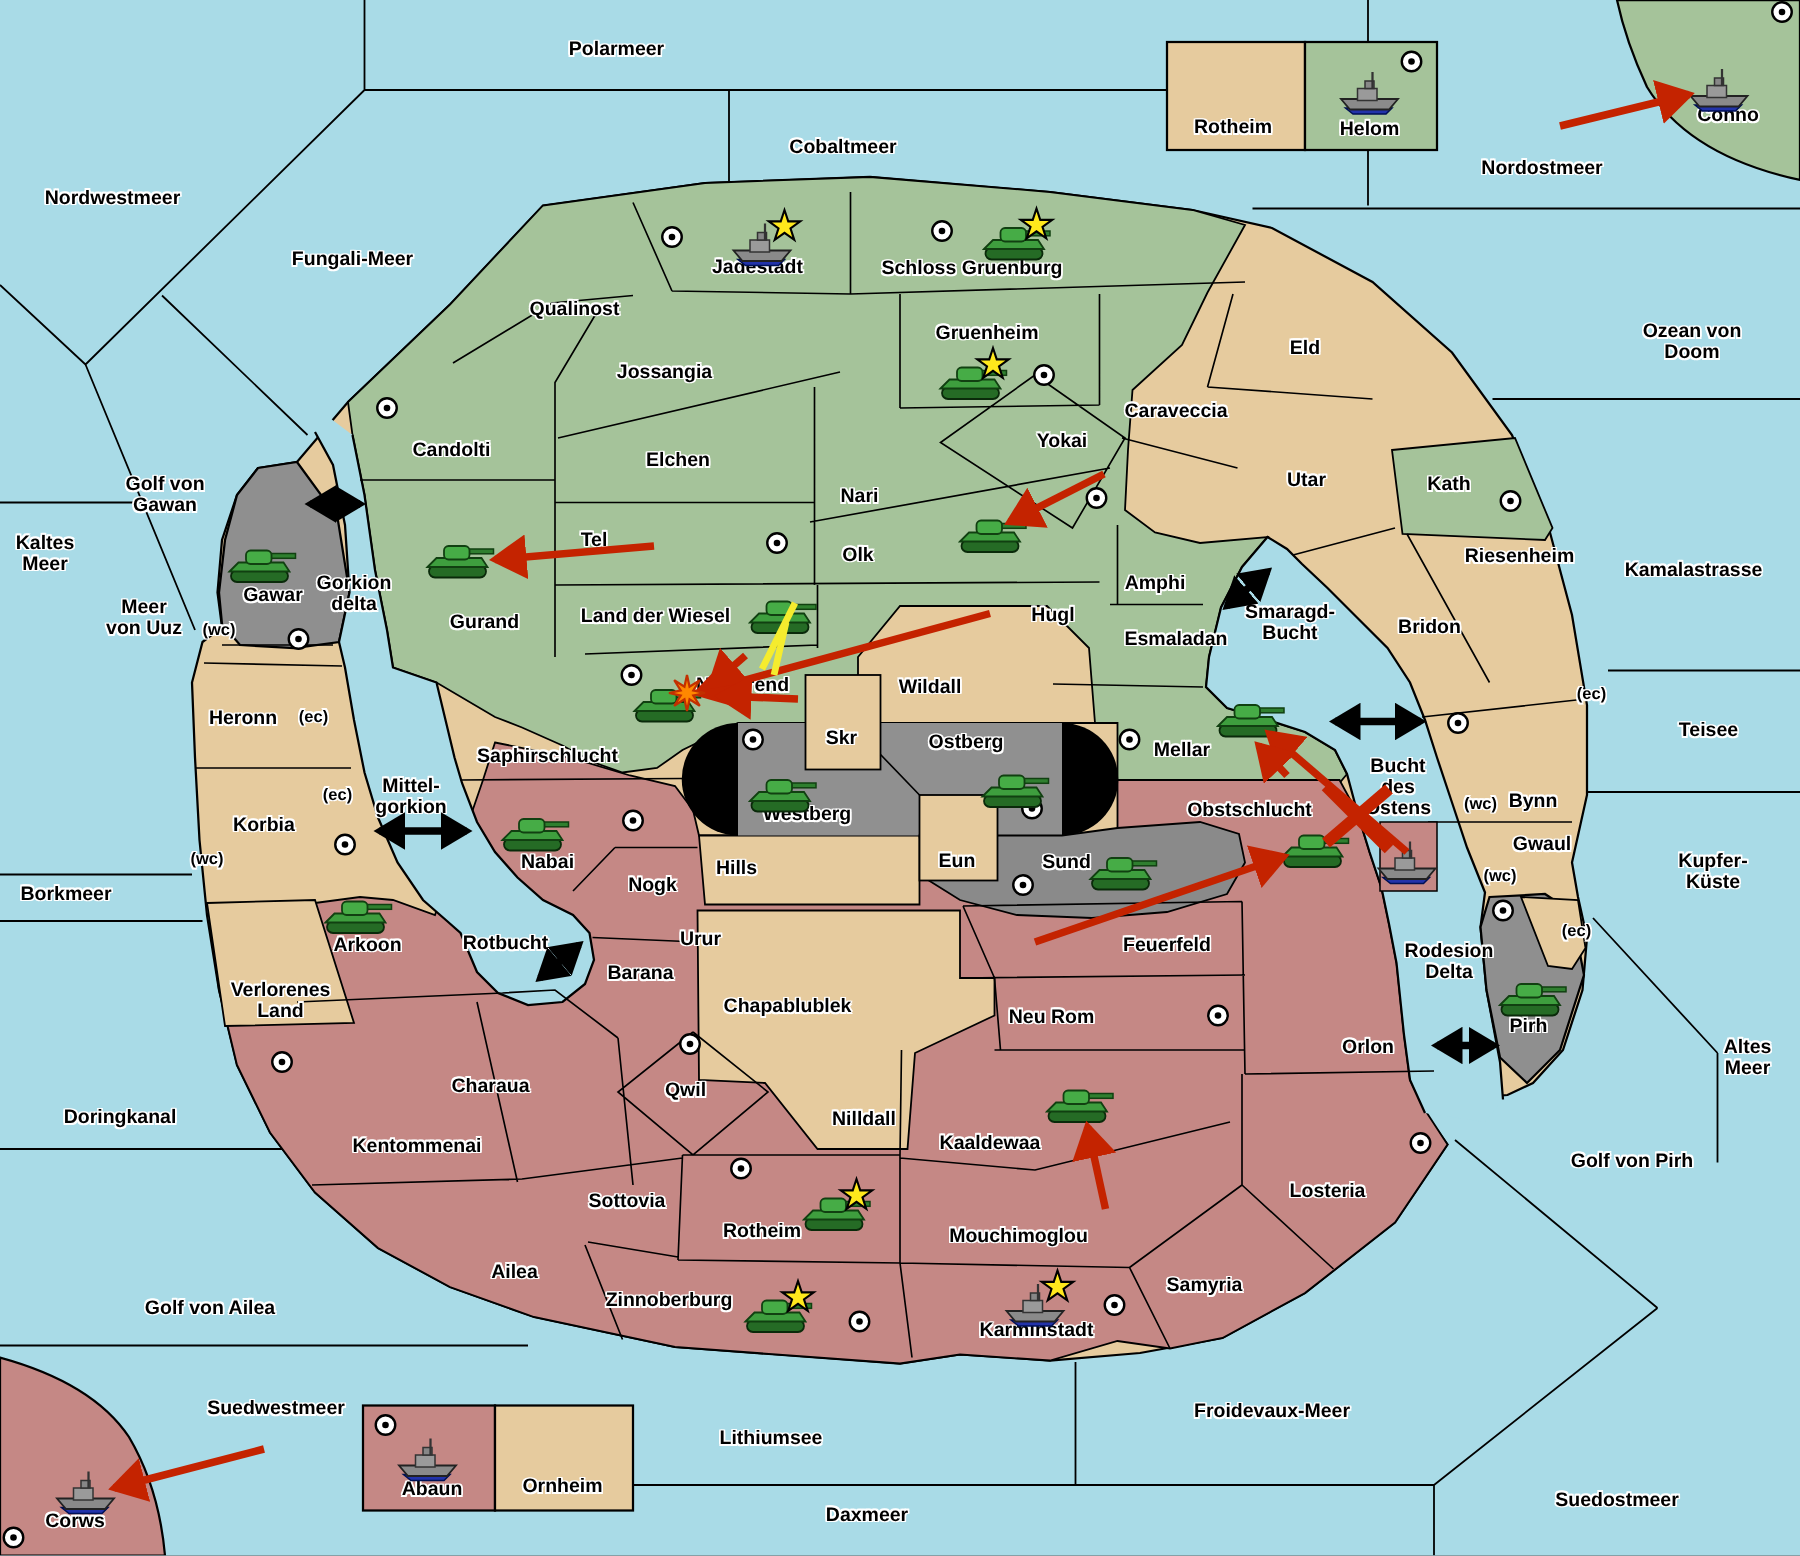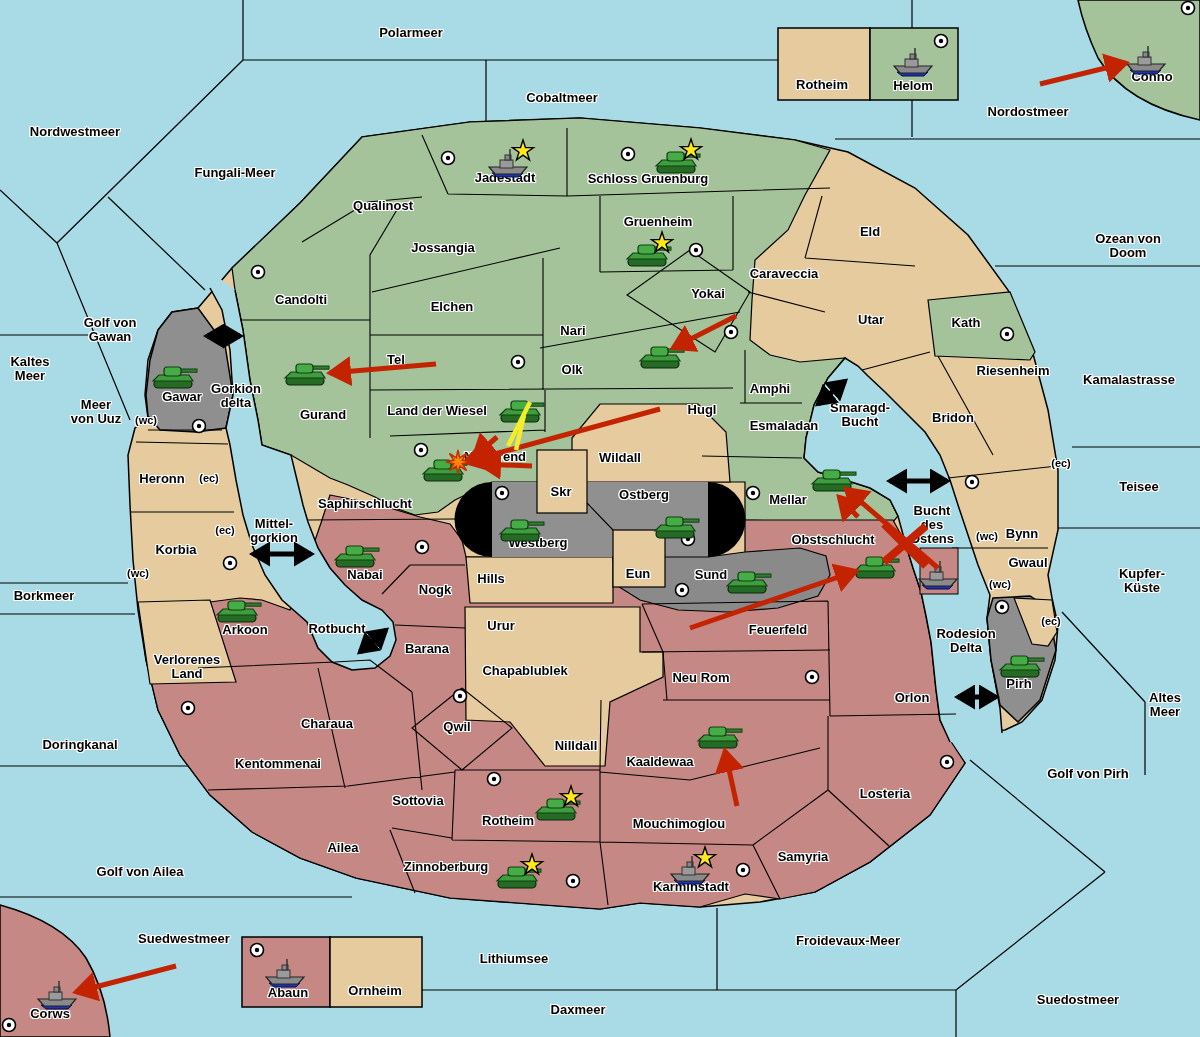--- a/index.html
+++ b/index.html
@@ -234,21 +234,21 @@
         </g>
       </g>
 </svg>
 
 <div id="labels">
       <div class="maplabel" style="left: 403px; top: 33px; padding-left: 16px;">Polarmeer</div>
       <div class="maplabel" style="left: 562px; top: 98px;">Cobaltmeer</div>
       <div class="maplabel" style="left: 75px; top: 132px;">Nordwestmeer</div>
       <div class="maplabel" style="left: 235px; top: 173px;">Fungali-Meer</div>
       <div class="maplabel" style="left: 1028px; top: 112px;">Nordostmeer</div>
-      <div class="maplabel" style="left: 1128px; top: 228px; margin-top: 18px;">Ozean von Doom</div>
+      <div class="maplabel" style="left: 1128px; top: 228px;">Ozean von Doom</div>
       <div class="maplabel" style="left: 30px; top: 369px;">Kaltes
 Meer</div>
       <div class="maplabel" style="left: 110px; top: 330px;">Golf von
 Gawan</div>
       <div class="maplabel" style="left: 96px; top: 412px;">Meer
 von Uuz</div>
       <div class="maplabel" style="left: 1129px; top: 380px;">Kamalastrasse</div>
       <div class="maplabel" style="left: 1139px; top: 487px;">Teisee</div>
       <div class="maplabel" style="left: 44px; top: 596px;">Borkmeer</div>
       <div class="maplabel" style="left: 1105px; top: 581px; margin-left: 37px;">Kupfer-
@@ -311,21 +311,21 @@
       <div class="maplabel" style="left: 644px; top: 495px;">Ostberg</div>
       <div class="maplabel" style="left: 538px; top: 543px;">Westberg</div>
       <div class="maplabel" style="left: 788px; top: 500px;">Mellar</div>
       <div class="maplabel" style="left: 1022px; top: 534px;">Bynn</div>
       <div class="maplabel" style="left: 1028px; top: 563px;">Gwaul</div>
       <div class="maplabel" style="left: 491px; top: 579px;">Hills</div>
       <div class="maplabel" style="left: 638px; top: 574px;">Eun</div>
       <div class="maplabel" style="left: 711px; top: 575px;">Sund</div>
       <div class="maplabel" style="left: 833px; top: 540px;">Obstschlucht</div>
       <div class="maplabel" style="left: 435px; top: 590px;">Nogk</div>
-      <div class="maplabel" style="left: 501px; top: 626px;">Urur</div>
+      <div class="maplabel" style="left: 467px; top: 626px;">Urur</div>
       <div class="maplabel" style="left: 778px; top: 630px;">Feuerfeld</div>
       <div class="maplabel" style="left: 427px; top: 649px;">Barana</div>
       <div class="maplabel" style="left: 525px; top: 671px;">Chapablublek</div>
       <div class="maplabel" style="left: 701px; top: 678px;">Neu Rom</div>
       <div class="maplabel" style="left: 912px; top: 698px;">Orlon</div>
       <div class="maplabel" style="left: 1019px; top: 684px;">Pirh</div>
       <div class="maplabel" style="left: 187px; top: 667px;">Verlorenes
 Land</div>
       <div class="maplabel" style="left: 327px; top: 724px;">Charaua</div>
       <div class="maplabel" style="left: 457px; top: 727px;">Qwil</div>

